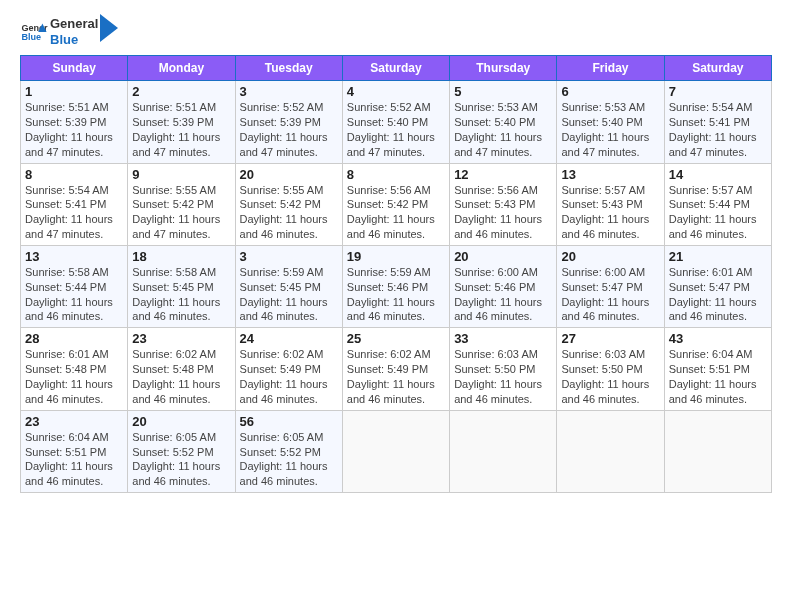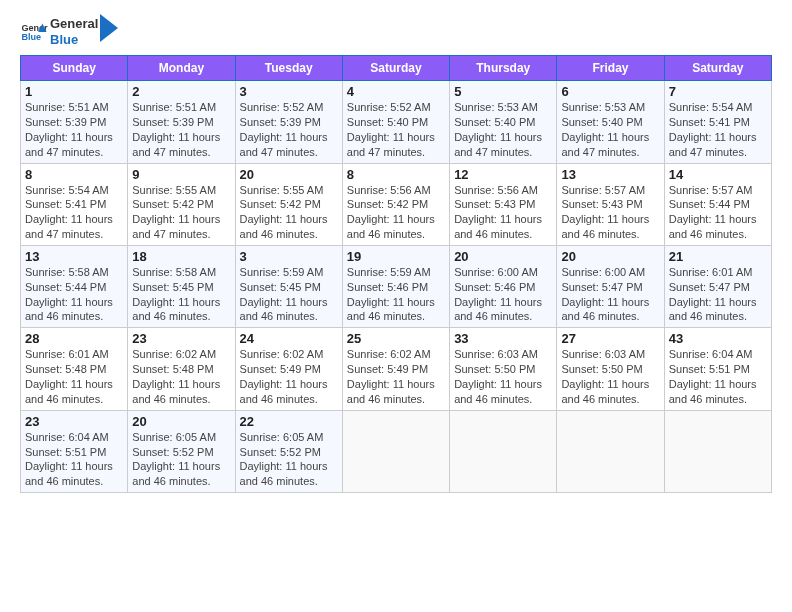--- a/index.html
+++ b/index.html
@@ -240,21 +240,21 @@
       <tr>
         <td>
           <span class="day-num">23</span>
           <div class="day-detail">Sunrise: 6:04 AM<br>Sunset: 5:51 PM<br>Daylight: 11 hours and 46 minutes.</div>
         </td>
         <td>
           <span class="day-num">20</span>
           <div class="day-detail">Sunrise: 6:05 AM<br>Sunset: 5:52 PM<br>Daylight: 11 hours and 46 minutes.</div>
         </td>
         <td>
-          <span class="day-num">22</span>
+          <span class="day-num">56</span>
           <div class="day-detail">Sunrise: 6:05 AM<br>Sunset: 5:52 PM<br>Daylight: 11 hours and 46 minutes.</div>
         </td>
         <td class="empty-cell"></td>
         <td class="empty-cell"></td>
         <td class="empty-cell"></td>
         <td class="empty-cell"></td>
       </tr>
     </tbody>
 </table>
 

